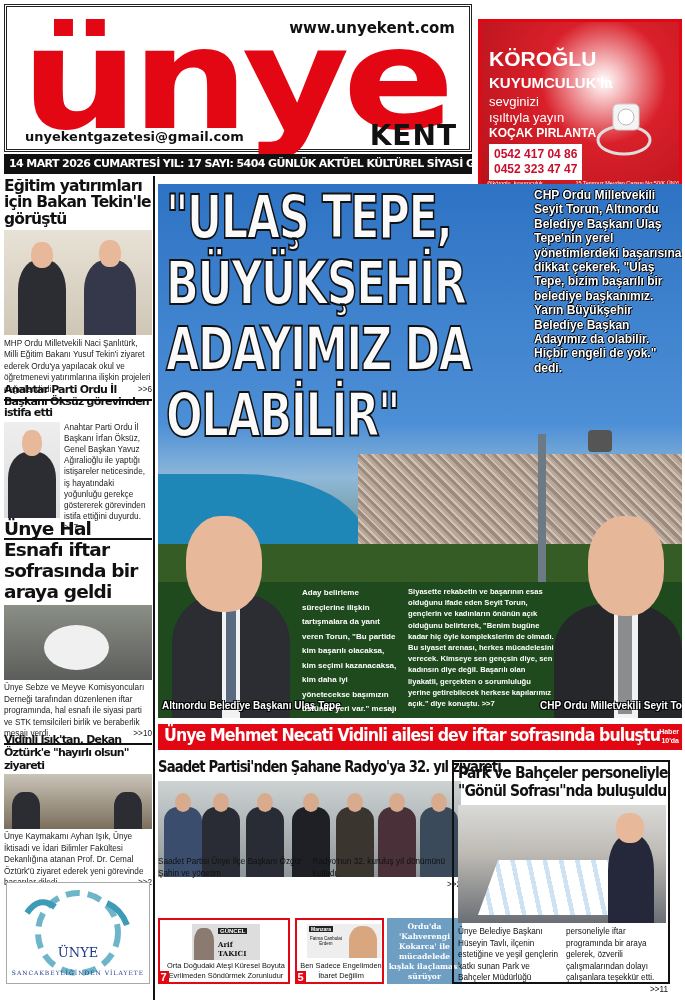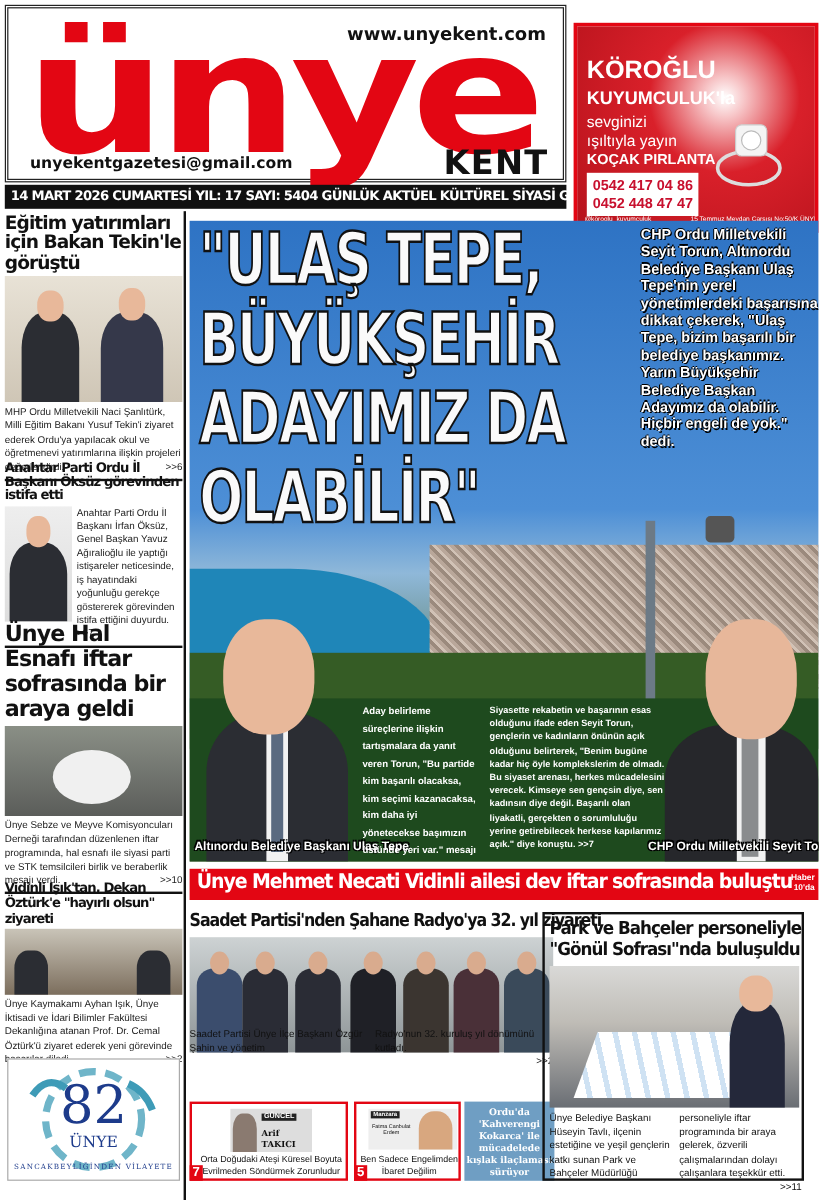--- a/index.html
+++ b/index.html
@@ -86,21 +86,21 @@
       <div>ışıltıyla yayın</div>
     </div>
   <div class="abs t4">KOÇAK PIRLANTA</div>
   <svg id="ring" class="abs" viewBox="0 0 70 70">
     <ellipse cx="33" cy="48" rx="26" ry="14" fill="none" stroke="#ddd" stroke-width="3"></ellipse>
     <rect x="22" y="12" width="26" height="26" rx="5" fill="#f4f4f4" stroke="#ccc"></rect>
     <circle cx="35" cy="25" r="8" fill="#fff" stroke="#bbb"></circle>
   </svg>
   <div class="abs phones">
       <div>0542 417 04 86</div>
-      <div>0452 448 47 47</div>
+      <div>0452 323 47 47</div>
     </div>
   <div class="abs foot">
       <span>@köroglu_kuyumculuk</span>
       <span>15 Temmuz Meydan Çarşısı No:50/K ÜNYE</span>
     </div>
 </div>
 
 <div id="vline" class="abs"></div>
 
 <div class="abs lcol" style="top:178px">
@@ -144,21 +144,20 @@
   </div>
   <div class="body-s" style="margin-top:2px"><span>Ünye Kaymakamı Ayhan Işık, Ünye İktisadi ve İdari Bilimler Fakültesi Dekanlığına atanan Prof. Dr. Cemal Öztürk'ü ziyaret ederek yeni görevinde başarılar diledi.</span> <span class="arrow">&gt;&gt;2</span></div>
 </div>
 
 <div id="logo82" class="abs">
   <svg width="142" height="100" viewBox="0 0 142 100" style="position:absolute;left:0;top:0">
     <circle cx="71" cy="50" r="40" fill="none" stroke="#6fb5c9" stroke-width="6" stroke-dasharray="14 8"></circle>
     <path d="M20 30 q12 -18 28 -6" stroke="#3e9bb7" stroke-width="6" fill="none"></path>
     <path d="M100 20 q14 6 20 22" stroke="#3e9bb7" stroke-width="6" fill="none"></path>
   </svg>
-  <div class="abs" style="left:0;width:142px;top:16px;text-align:center;font-family:'DejaVu Serif',serif;font-size:44px;line-height:46px;color:#1d3b8b">82</div>
   <div class="abs" style="left:0;width:142px;top:62px;text-align:center;font-family:'DejaVu Serif',serif;font-size:13px;color:#1d3b8b">ÜNYE</div>
   <div class="abs" style="left:0;width:142px;top:86px;text-align:center;font-family:'DejaVu Serif',serif;font-size:6px;color:#1d3b8b;letter-spacing:1px">SANCAKBEYLİĞİNDEN VİLAYETE</div>
 </div>
 
 <div id="lead" class="abs">
   <div class="abs sea"></div>
   <div class="abs city"></div>
   <div class="abs green"></div>
   <div class="abs" style="left:380px;top:250px;width:8px;height:150px;background:#6c7a86"></div>
   <div class="abs" style="left:430px;top:246px;width:24px;height:22px;background:#555;border-radius:4px"></div>

